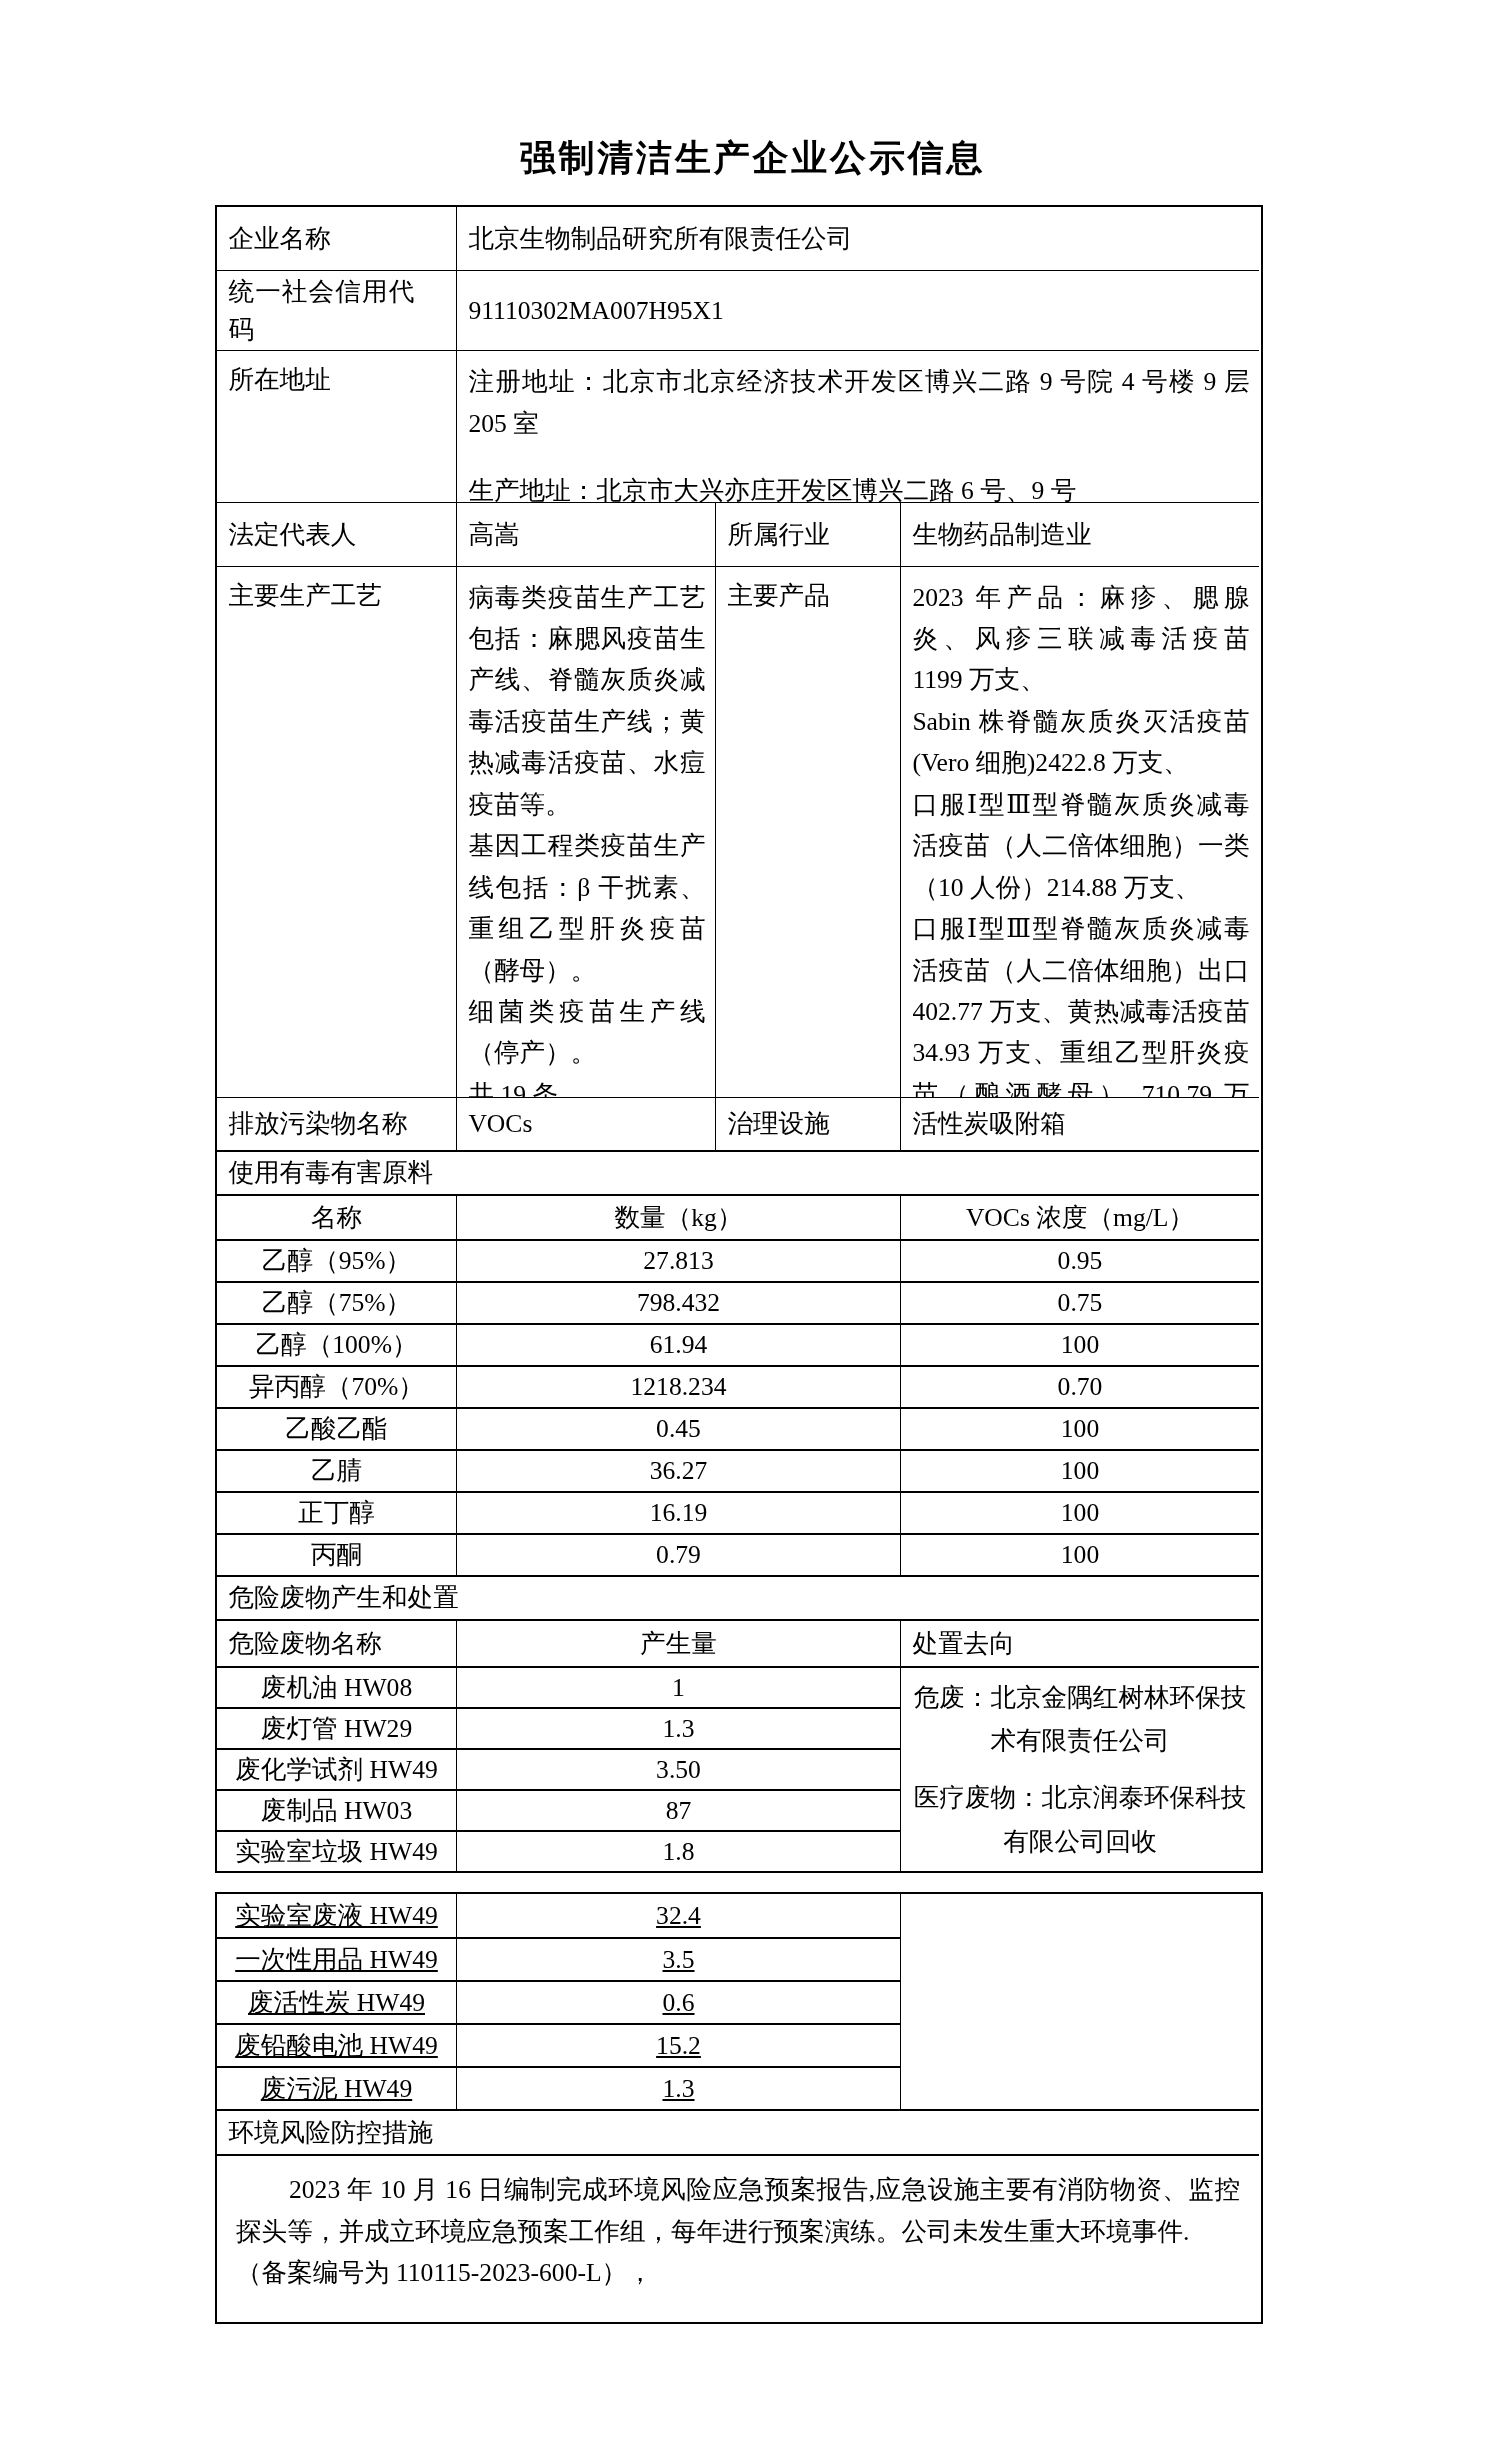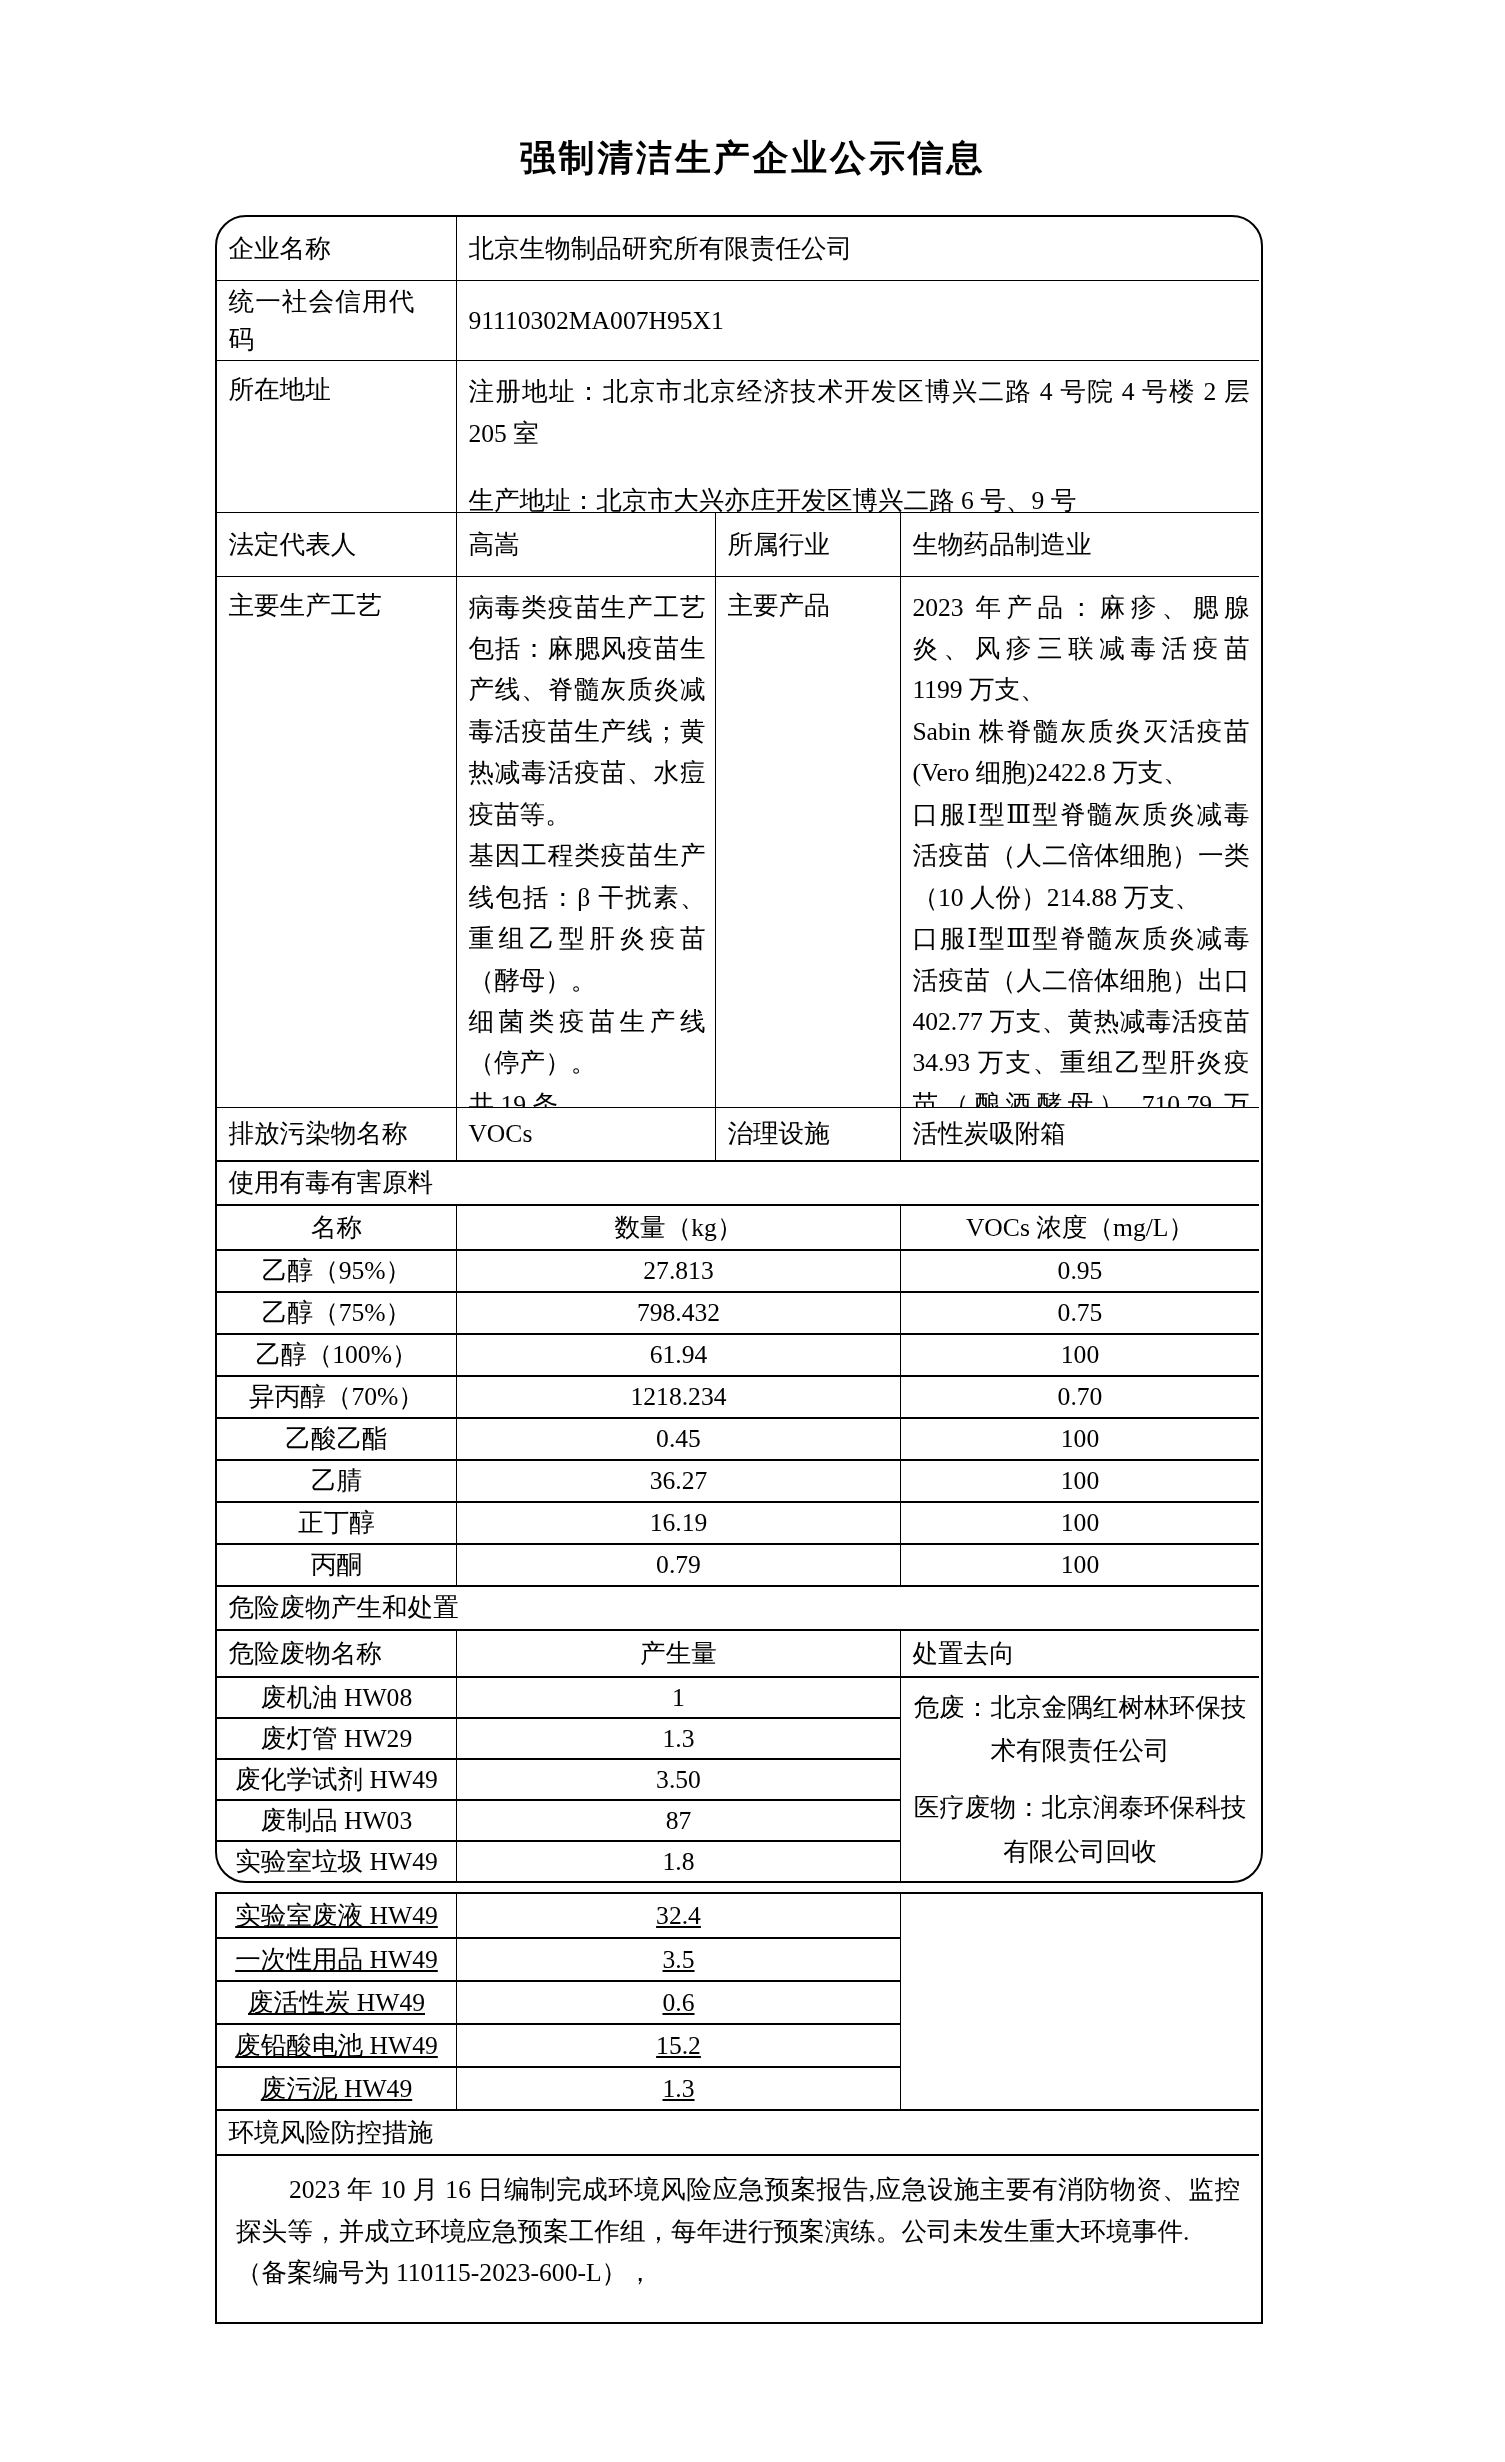--- a/index.html
+++ b/index.html
@@ -11,21 +11,21 @@
   }
   .title {
     position:absolute; top:134px; left:0; width:100%;
     text-align:center; font-family:"Liberation Sans","DejaVu Sans",sans-serif;
     font-weight:bold; font-size:36px; letter-spacing:2.8px;
   }
   .tbl {
     position:absolute; left:215px; width:1048px;
     border:2.8px solid #000; background:#fff;
   }
-  #table1 { top:215px;border-radius:31px; }
+  #table1 { top:205px; }
   #table2 { top:1892px; }
   .band { display:grid; }
   .cols2 { grid-template-columns:239px 803px; }
   .cols4 { grid-template-columns:239px 259px 185px 359px; }
   .cols3 { grid-template-columns:239px 444px 359px; }
   .cols1 { grid-template-columns:1042px; }
   .cell {
     display:flex; align-items:center; overflow:hidden;
     padding:3.8px 9.5px 3.8px 11.4px; line-height:1.45;
   }
@@ -61,21 +61,21 @@
     <div class="cell">企业名称</div>
     <div class="cell bl">北京生物制品研究所有限责任公司</div>
 
     <div class="cell bt">
       <span class="code-label blk">统一社会信用代码</span>
     </div>
     <div class="cell bl bt">91110302MA007H95X1</div>
 
     <div class="cell bt top">所在地址</div>
     <div class="cell bl bt top blk">
-      <div class="addr-p1">注册地址：北京市北京经济技术开发区博兴二路 4 号院 4 号楼 2 层 205 室</div>
+      <div class="addr-p1">注册地址：北京市北京经济技术开发区博兴二路 9 号院 4 号楼 9 层 205 室</div>
       <div class="addr-p2">生产地址：北京市大兴亦庄开发区博兴二路 6 号、9 号</div>
     </div>
   </div>
 
   <div class="band cols4" style="grid-template-rows:64px 531px 53px;">
     <div class="cell bt">法定代表人</div>
     <div class="cell bl bt">高嵩</div>
     <div class="cell bl bt">所属行业</div>
     <div class="cell bl bt">生物药品制造业</div>
 

